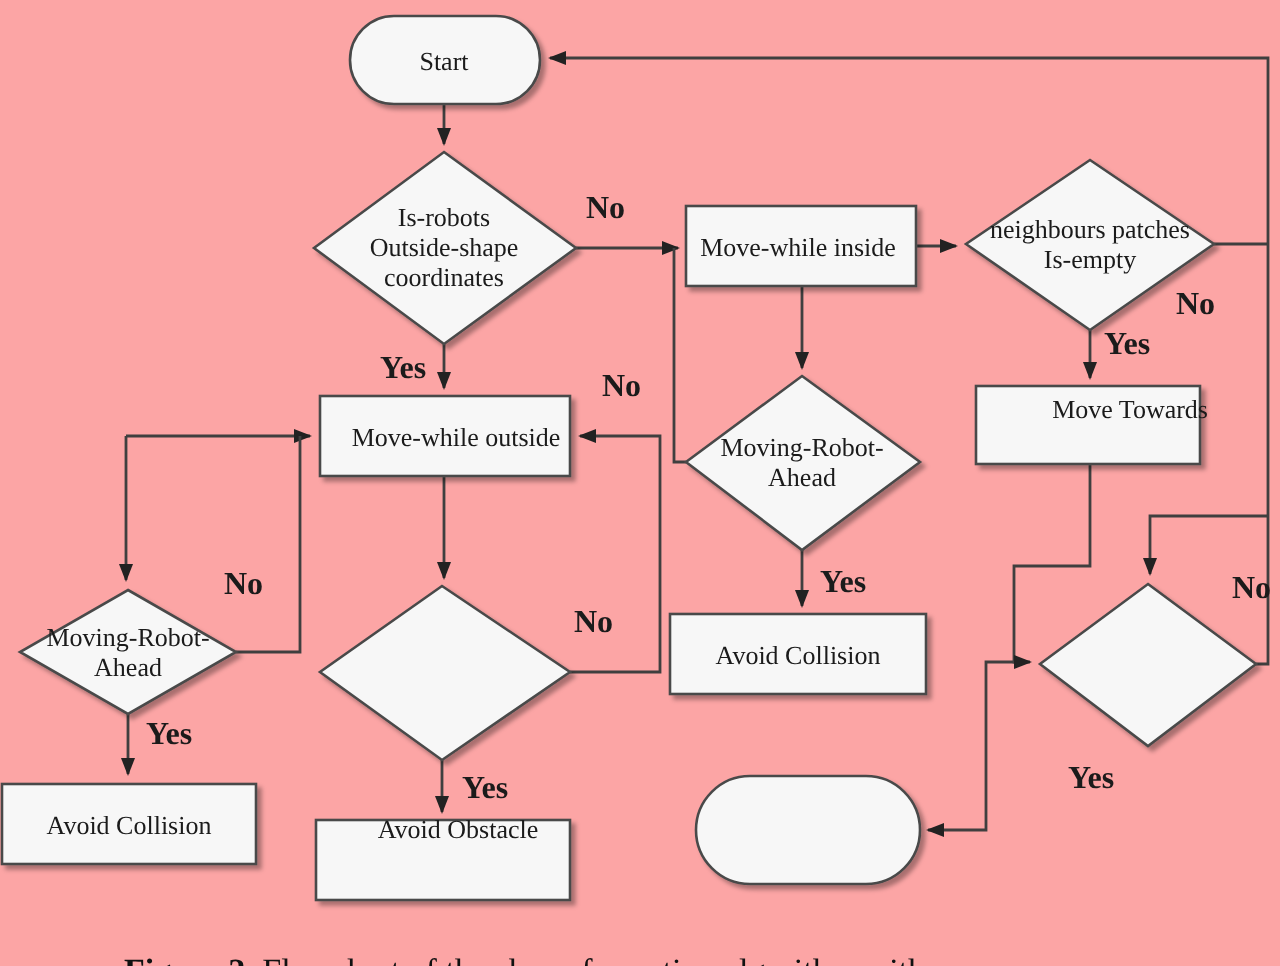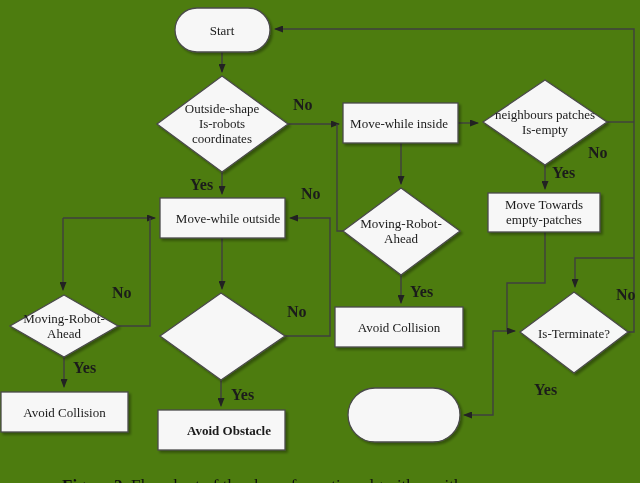--- a/index.html
+++ b/index.html
@@ -1,18 +1,18 @@
 <!DOCTYPE html>
 <html><head>
 <meta charset="utf-8">
 <style>
   html,body{margin:0;padding:0;background:#ffffff;}
   #stage{
     position:relative;width:640px;height:483px;overflow:hidden;
-    background:#4d7c0f;font-family:"Liberation Serif",serif;
+    background:#fca5a5;font-family:"Liberation Serif",serif;
   }
   #flow-svg{position:absolute;left:0;top:0;}
   .node-label{
     position:absolute;font-size:13px;line-height:15px;color:#1b1b1b;
     text-align:center;white-space:nowrap;
   }
   .edge-label{
     position:absolute;font-size:16px;color:#1b1b1b;white-space:nowrap;font-weight:bold;
   }
   .caption{
@@ -93,51 +93,49 @@
       <polygon points="221,293 285,336 221,380 160,336"></polygon>
       <rect x="158" y="410" width="127" height="40"></rect>
       <polygon points="64,295 118,326 64,357 10,326"></polygon>
       <rect x="1" y="392" width="127" height="40"></rect>
     </g>
   </svg>
 
   <div class="node-label" style="left:172px;top:23px;width:100px;">Start</div>
 
   <div class="node-label" style="left:162px;top:101px;width:120px;">
+    <div>Is-robots</div>
     <div>Outside-shape</div>
-    <div>Is-robots</div>
     <div>coordinates</div>
   </div>
 
   <div class="node-label" style="left:343px;top:116px;width:112px;">Move-while inside</div>
 
   <div class="node-label" style="left:480px;top:107px;width:130px;">
     <div>neighbours patches</div>
     <div>Is-empty</div>
   </div>
 
-  <div class="node-label" style="left:484px;top:197px;width:120px;">
+  <div class="node-label" style="left:484px;top:197px;width:120px;text-align:right;">
     <div>Move Towards</div>
-    <div>empty-patches</div>
   </div>
 
   <div class="node-label" style="left:341px;top:216px;width:120px;">
     <div>Moving-Robot-</div>
     <div>Ahead</div>
   </div>
 
   <div class="node-label" style="left:335px;top:320px;width:128px;">Avoid Collision</div>
 
-  <div class="node-label" style="left:514px;top:326px;width:120px;">Is-Terminate?</div>
 
 
   <div class="node-label" style="left:160px;top:211px;width:136px;">Move-while outside</div>
 
 
-  <div class="node-label" style="left:158px;top:423px;width:142px;font-weight:bold;">Avoid Obstacle</div>
+  <div class="node-label" style="left:158px;top:407px;width:142px;">Avoid Obstacle</div>
 
   <div class="node-label" style="left:4px;top:311px;width:120px;">
     <div>Moving-Robot-</div>
     <div>Ahead</div>
   </div>
 
   <div class="node-label" style="left:1px;top:405px;width:127px;">Avoid Collision</div>
 
   <div class="edge-label" style="left:293px;top:96px;">No</div>
   <div class="edge-label" style="left:190px;top:176px;">Yes</div>

